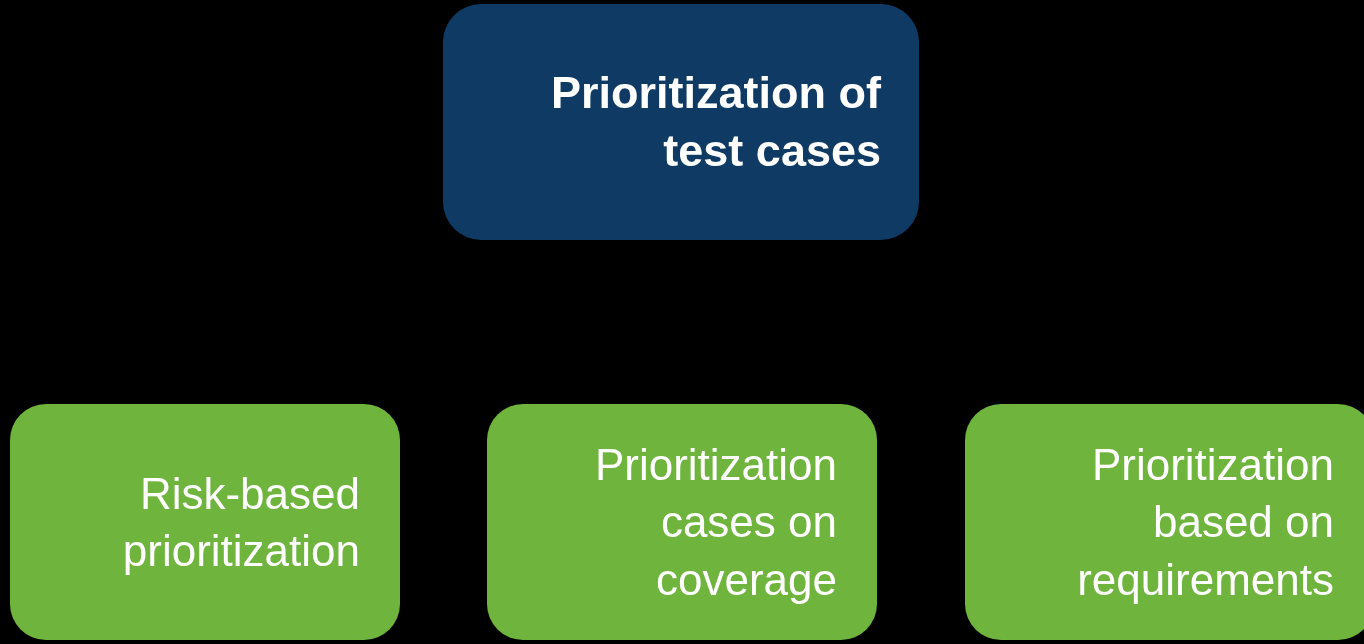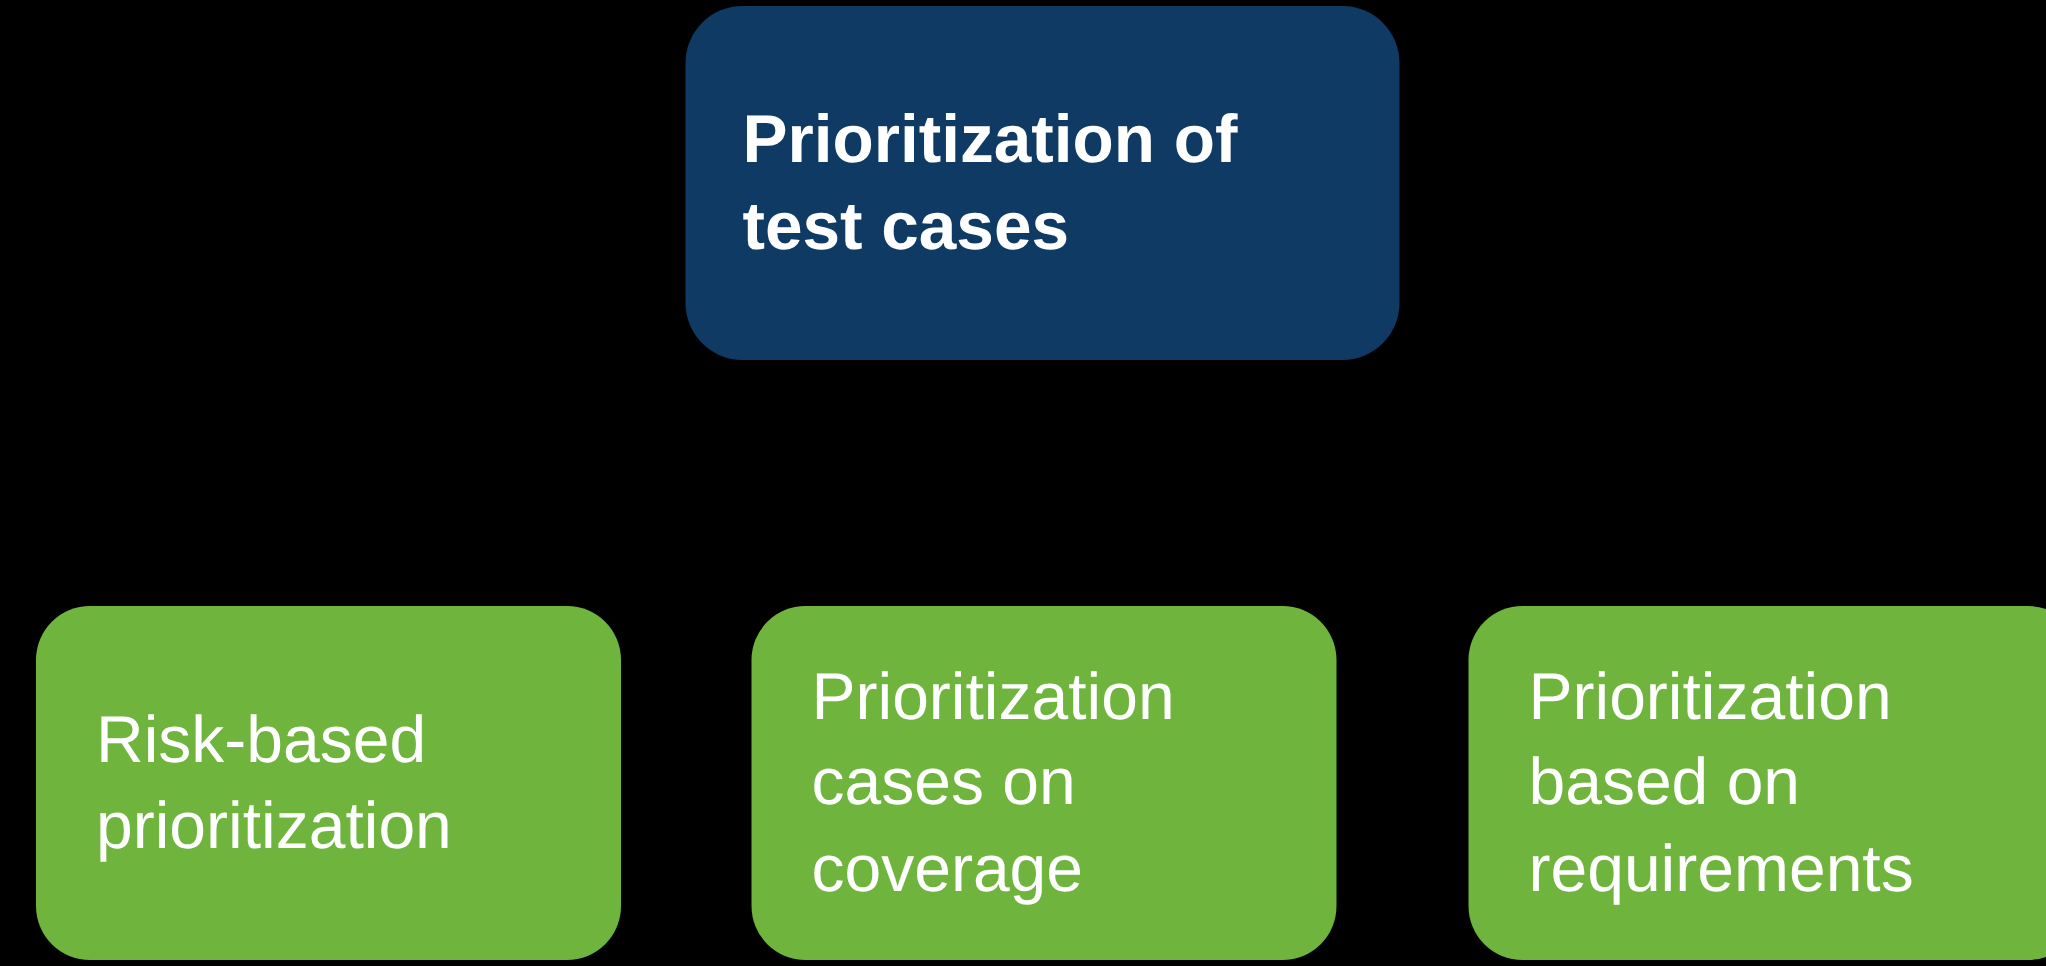--- a/index.html
+++ b/index.html
@@ -19,24 +19,23 @@
     width:1364px;
     height:644px;
     background:var(--bg);
     overflow:hidden;
   }
   .node{
     position:absolute;
     display:flex;
     align-items:center;
     justify-content:center;
-    text-align:left;
+    text-align:right;
     color:var(--text);
     box-sizing:border-box;
-    margin-left:14px;
   }
   .node-root{
     left:443px; top:4px;
     width:476px; height:236px;
     background:var(--root-fill);
     border-radius:38px;
     font-size:45px;
     font-weight:bold;
     line-height:1.28;
     padding:0 38px;

